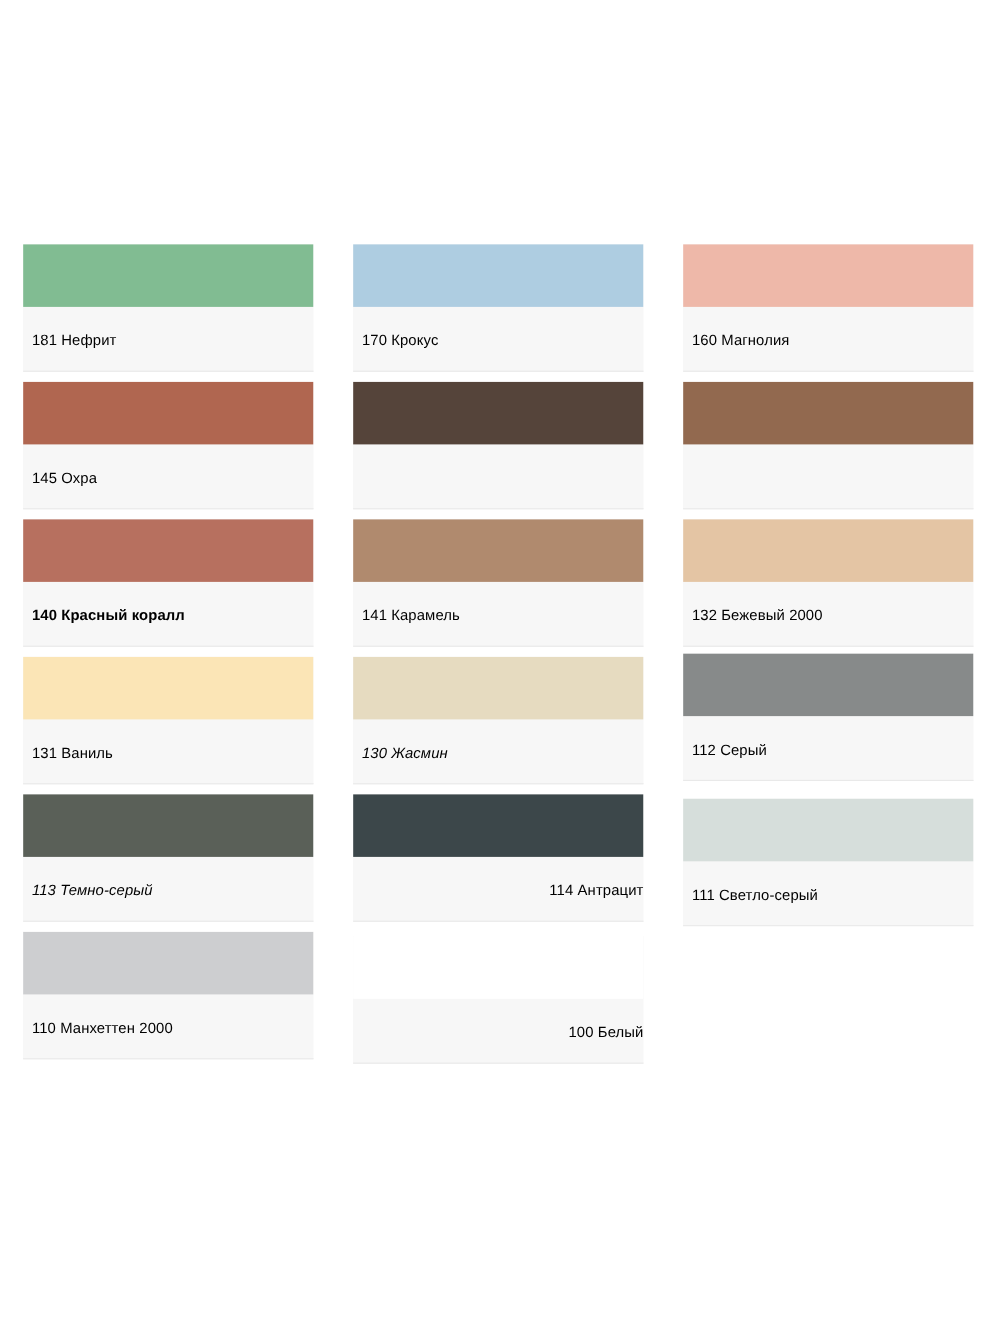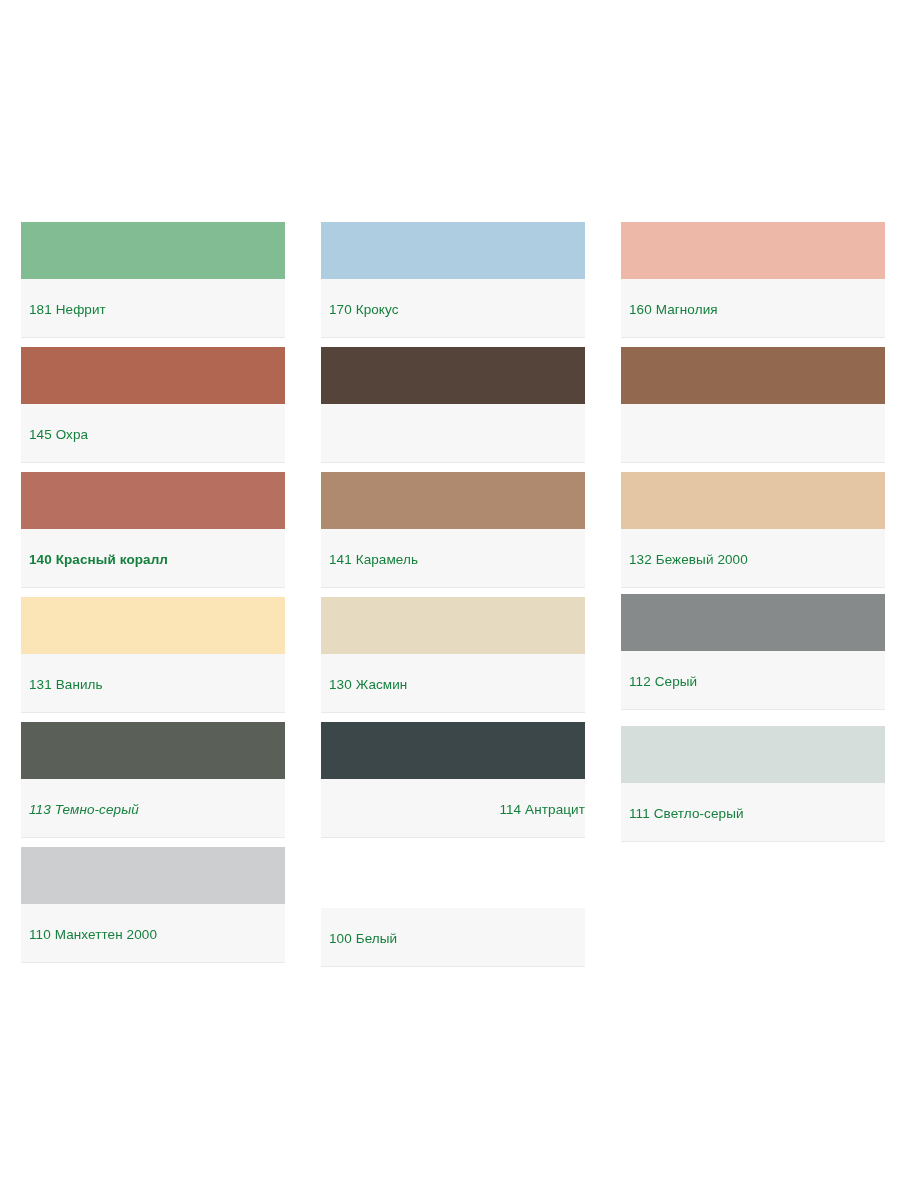--- a/index.html
+++ b/index.html
@@ -55,21 +55,21 @@
     display: block;
     width: 264px;
     height: 57px;
     background: #ffffff;
   }
 
   .swatch-label {
     display: block;
     font-size: 13.5px;
     line-height: 1;
-    color: #15803d;
+    color: #000000;
     letter-spacing: 0.1px;
     padding: 24px 0 0 8px;
     white-space: nowrap;
   }
 
   .swatch-card.white-chip .swatch-color {
     background: #ffffff;
     border: none;
   }
 </style>
@@ -129,21 +129,21 @@
           <div class="swatch-color" style="background: rgb(228, 197, 164);"></div>
           <div class="swatch-label">132 Бежевый 2000</div>
         </div>
       </div>
       <div class="swatch-card" style="grid-area: 4 / 1;">
         <div class="swatch-card-inner">
           <div class="swatch-color" style="background: rgb(251, 229, 182);"></div>
           <div class="swatch-label">131 Ваниль</div>
         </div>
       </div>
-      <div class="swatch-card" style="grid-area: 4 / 2;">
+      <div class="swatch-card" style="grid-area: 4 / 2; font-style: italic;">
         <div class="swatch-card-inner">
           <div class="swatch-color" style="background: rgb(230, 219, 192);"></div>
           <div class="swatch-label">130 Жасмин</div>
         </div>
       </div>
       <div class="swatch-card" style="grid-area: 4 / 3;">
         <div class="swatch-card-inner" style="margin-top: -3px;">
           <div class="swatch-color" style="background: rgb(135, 138, 138);"></div>
           <div class="swatch-label">112 Серый</div>
         </div>
@@ -165,20 +165,20 @@
           <div class="swatch-color" style="background: rgb(214, 222, 219);"></div>
           <div class="swatch-label">111 Светло-серый</div>
         </div>
       </div>
       <div class="swatch-card" style="grid-area: 6 / 1;">
         <div class="swatch-card-inner">
           <div class="swatch-color" style="background: rgb(205, 206, 208);"></div>
           <div class="swatch-label">110 Манхеттен 2000</div>
         </div>
       </div>
-      <div class="swatch-card white-chip" style="grid-area: 6 / 2;">
+      <div class="swatch-card white-chip" style="grid-area: 6 / 2; text-align: right;">
         <div class="swatch-card-inner" style="margin-top: 4px;">
           <div class="swatch-color" style="background: rgb(255, 255, 255);"></div>
           <div class="swatch-label">100 Белый</div>
         </div>
       </div>
     </div>
 </div>
 
 </body></html>

